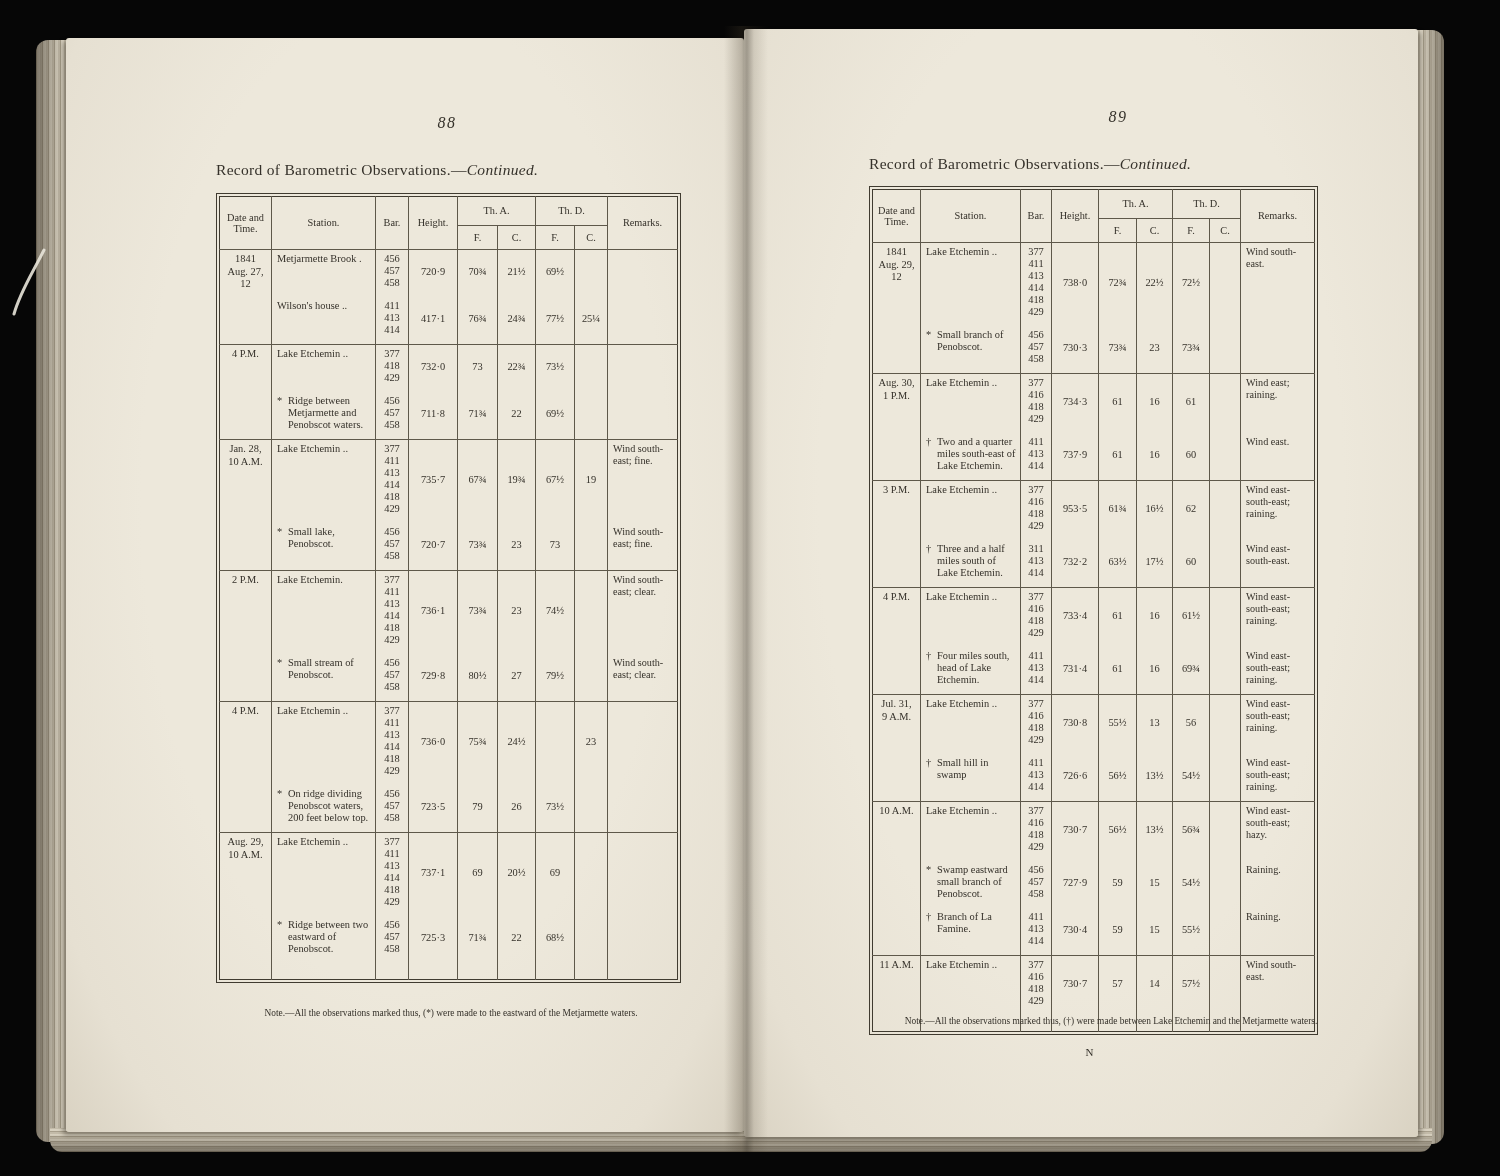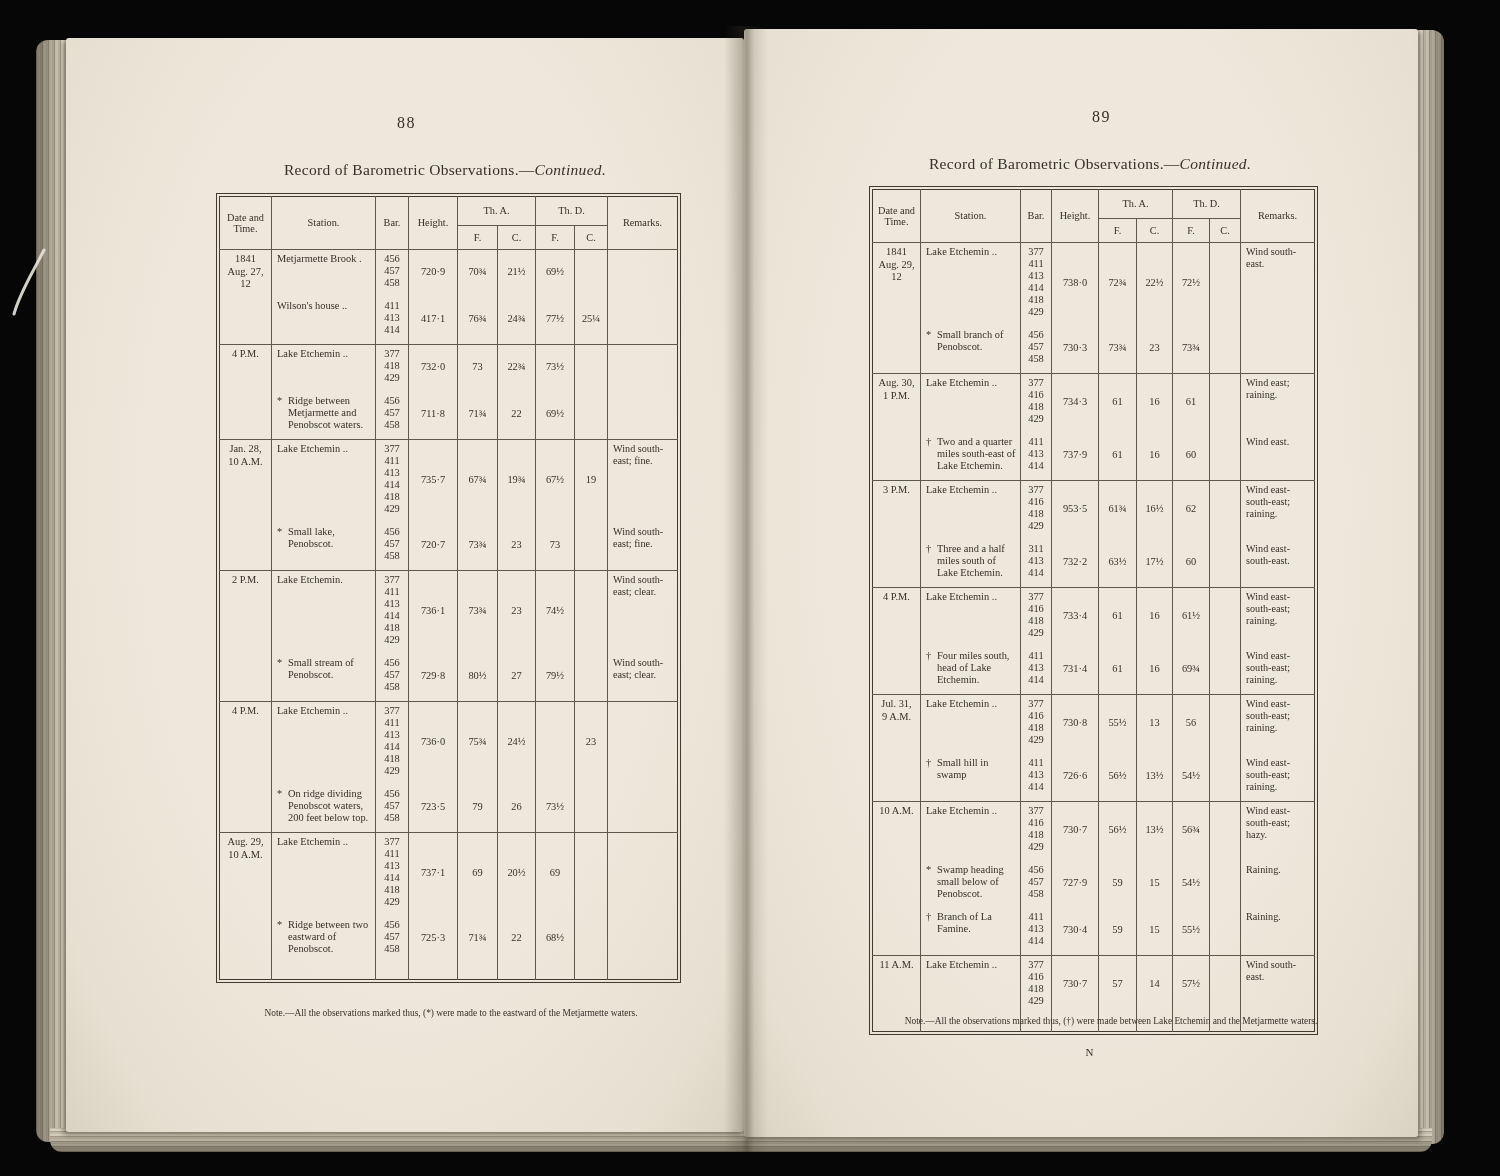--- a/index.html
+++ b/index.html
@@ -44,22 +44,22 @@
   }
   .page-left{left:30px;top:12px;width:678px;height:calc(100% - 32px);box-shadow:-3px 3px 5px rgba(30,25,16,.4);}
   .page-right{left:708px;top:3px;width:674px;height:calc(100% - 18px);box-shadow:3px 3px 5px rgba(30,25,16,.4);}
   .gutter{
     position:absolute;left:688px;top:0;width:44px;height:100%;
     background:linear-gradient(90deg,rgba(70,60,44,0),rgba(70,60,44,.28) 40%,rgba(44,37,26,.38) 52%,rgba(70,60,44,.14) 68%,rgba(70,60,44,0));
   }
   .thread{position:absolute;left:12px;top:248px;width:34px;height:70px;}
 
   .abs{position:absolute;z-index:5;}
-  .page-num{font-size:16px;letter-spacing:1.5px;}
-  .page-title{font-size:15.5px;text-align:center;letter-spacing:.3px;white-space:nowrap;}
+  .page-num{font-size:16px;letter-spacing:1.5px;text-align:center;font-style:italic;}
+  .page-title{font-size:15.5px;text-align:left;letter-spacing:.3px;white-space:nowrap;}
   .page-title i{font-family:"Liberation Serif","DejaVu Serif",serif;}
   .footnote{font-size:9.4px;line-height:11.5px;text-align:center;}
   .signature{font-size:11px;text-align:center;letter-spacing:1px;}
 
   .obs-table-wrap{border:1.5px solid var(--line-dark);padding:2px;background:transparent;}
   .obs-table{border-collapse:collapse;table-layout:fixed;border:1px solid var(--line-dark);}
   .obs-table th,.obs-table td{border-left:1px solid var(--line);word-wrap:break-word;}
   .obs-table .c1{border-left:none;}
   .hdr{font-weight:normal;font-size:10.3px;text-align:center;vertical-align:middle;padding:3px 1px;line-height:11.5px;}
   .group-label{border-bottom:1px solid var(--line);height:22px;}
@@ -326,21 +326,21 @@
           <td class="num-cell">22</td>
           <td class="num-cell">68½</td>
           <td class="num-cell"></td>
           <td class="remarks-cell"></td>
         </tr>
       </tbody>
     </table>
   </div>
 <div class="abs footnote" style="left:236px;top:1008px;width:430px;">Note.—All the observations marked thus, (*) were made to the eastward of the Metjarmette waters.</div>
 
-<div class="abs page-num" style="left:1092px;top:108px;width:100px;">89</div>
+<div class="abs page-num" style="left:1068px;top:108px;width:100px;">89</div>
 <div class="abs page-title" style="left:869px;top:155px;width:442px;">
   <span>Record of Barometric Observations.—</span><i>Continued.</i>
 </div>
 <div class="abs obs-table-wrap" id="table-89" style="left:869px;top:186px;">
     <table class="obs-table" style="width: 442px;">
       <colgroup>
         <col style="width: 48px;">
         <col style="width: 100px;">
         <col style="width: 31px;">
         <col style="width: 47px;">
@@ -546,21 +546,21 @@
             <div>429</div>
           </td>
           <td class="num-cell">730·7</td>
           <td class="num-cell">56½</td>
           <td class="num-cell">13½</td>
           <td class="num-cell">56¾</td>
           <td class="num-cell"></td>
           <td class="remarks-cell">Wind east-south-east; hazy.</td>
         </tr>
         <tr class="entry-row">
-          <td class="station-cell has-marker"><span class="marker">*</span><span>Swamp heading small below of Penobscot.</span></td>
+          <td class="station-cell has-marker"><span class="marker">*</span><span>Swamp eastward small branch of Penobscot.</span></td>
           <td class="bar-cell">
             <div>456</div>
             <div>457</div>
             <div>458</div>
           </td>
           <td class="num-cell">727·9</td>
           <td class="num-cell">59</td>
           <td class="num-cell">15</td>
           <td class="num-cell">54½</td>
           <td class="num-cell"></td>

